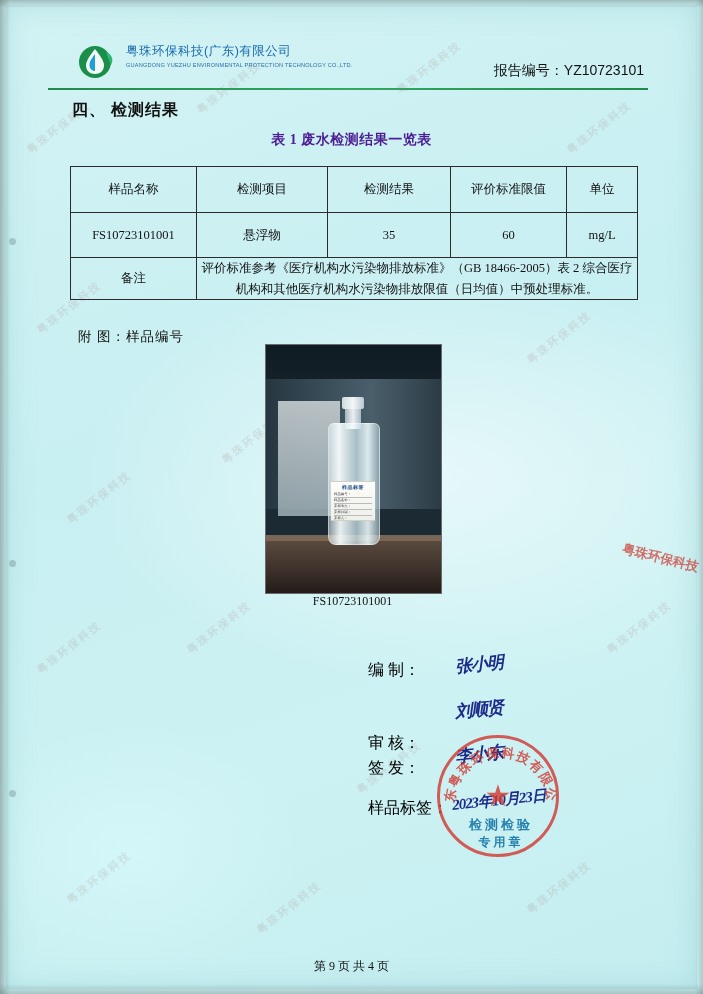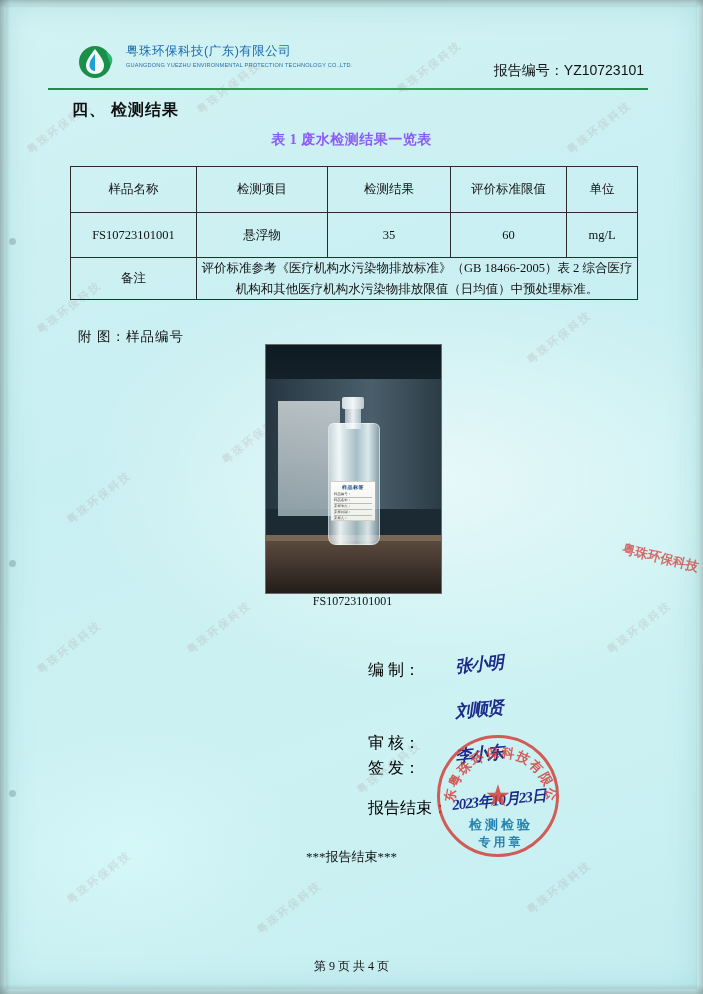--- a/index.html
+++ b/index.html
@@ -102,21 +102,21 @@
     color: #111;
     letter-spacing: 1px;
   }
   .table-caption {
     position: absolute;
     left: 0; top: 131px;
     width: 703px;
     text-align: center;
     font-size: 14px;
     font-weight: bold;
-    color: #8b5cf6;
+    color: #4c1d95;
     letter-spacing: 0.5px;
   }
 
   
   table.result {
     position: absolute;
     left: 70px; top: 166px;
     width: 562px;
     border-collapse: collapse;
     table-layout: fixed;
@@ -401,37 +401,36 @@
 
   <div class="sig-label" style="top:660px;">编    制：</div>
   <div class="sig-hand" style="left:455px; top:653px;">张小明</div>
 
   <div class="sig-label" style="top:705px;margin-top:28px;">审    核：</div>
   <div class="sig-hand" style="left:455px; top:698px;">刘顺贤</div>
 
   <div class="sig-label" style="top:758px;text-align:right;">签    发：</div>
   <div class="sig-hand" style="left:455px; top:743px;">李小东</div>
 
-  <div class="sig-label" style="top:798px;">报告结束：</div>
+  <div class="sig-label" style="top:798px;">样品标签：</div>
   <div class="sig-hand" style="left:452px; top:791px; font-size:15px;">2023年10月23日</div>
 
   <div class="seal">
     <svg class="seal-arc" viewBox="0 0 122 122">
       <defs>
           <path id="arcpath" d="M 14,66 A 47,47 0 0 1 108,66" fill="none"></path>
         </defs>
       <text><textPath href="#arcpath" startOffset="50%" text-anchor="middle">广东粤珠环保科技有限公司</textPath></text>
     </svg>
     <div class="seal-star">★</div>
     <div class="seal-bottom">检测检验</div>
     <div class="seal-bottom" style="top:96px; font-size:12px;">专用章</div>
   </div>
 
   <div class="corner-seal">粤珠环保科技</div>
 
-  <div class="end-line">***报告结束***</div>
   <div class="page-footer">第 9 页 共 4 页</div>
 
   <div class="edge-shadow-l"></div>
   <div class="edge-shadow-t"></div>
   <div class="edge-shadow-b"></div>
   <div class="edge-shadow-r"></div>
 </div>
 
 </body></html>

